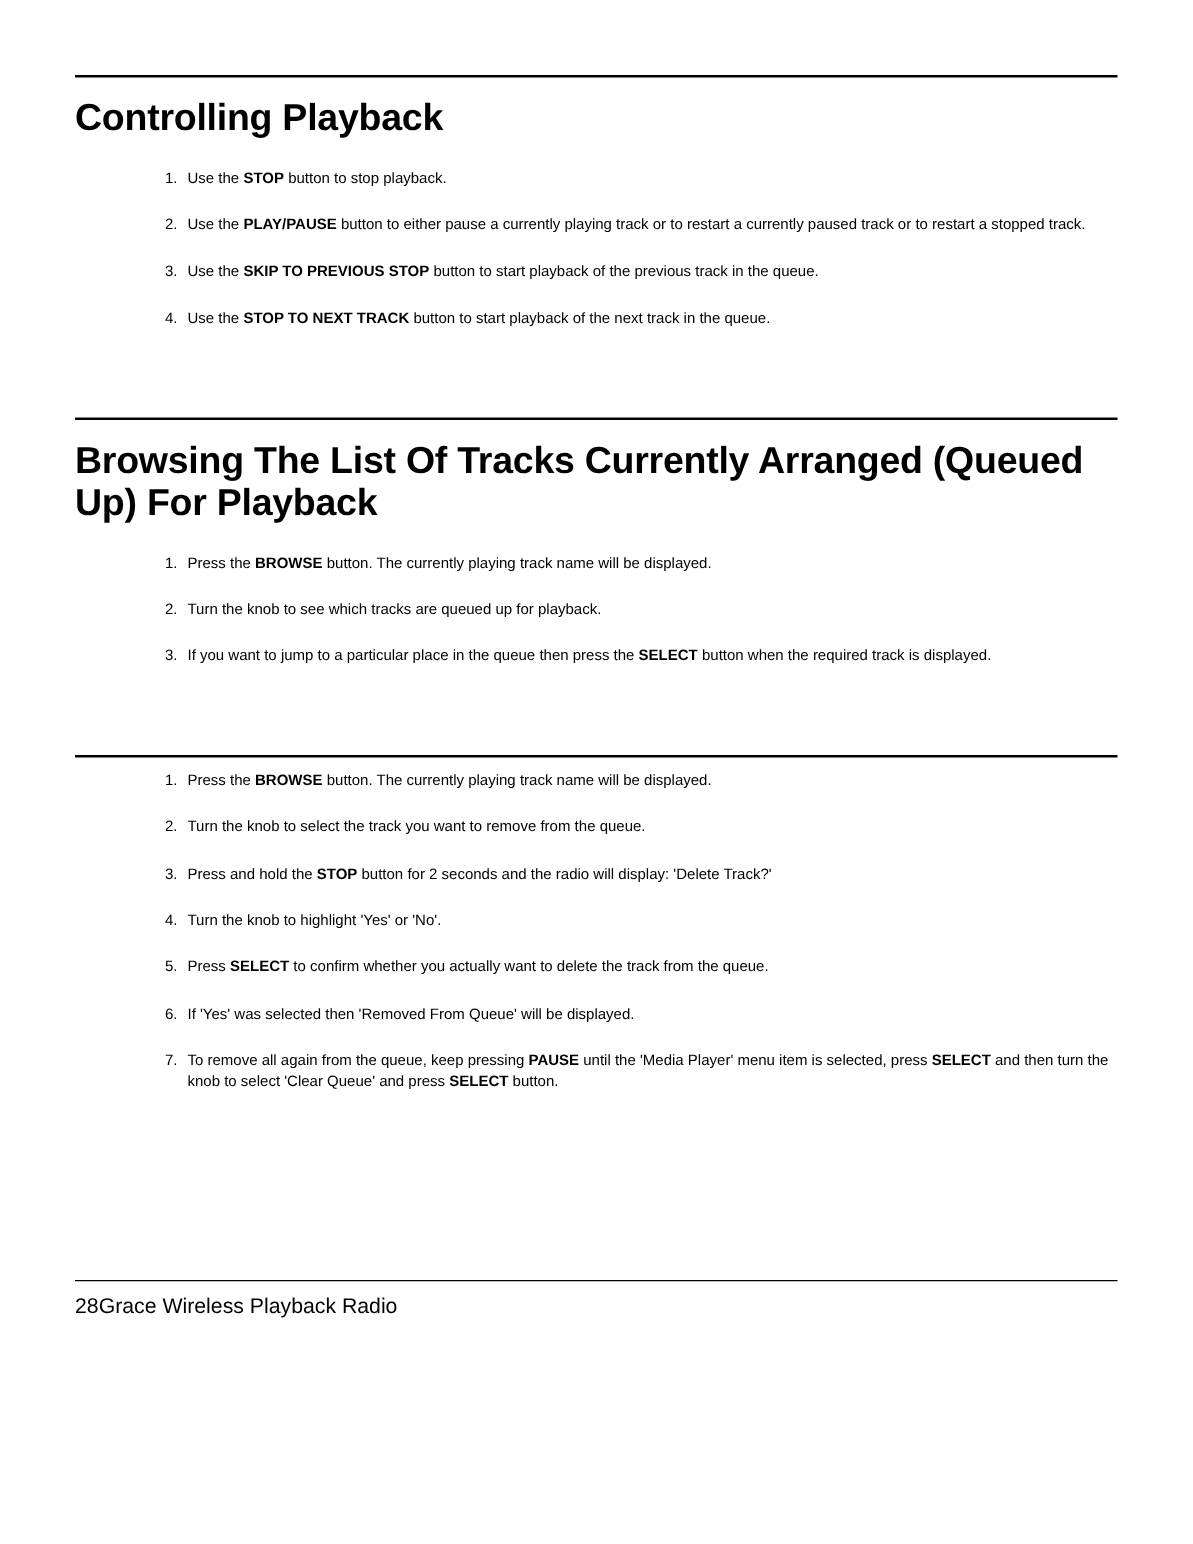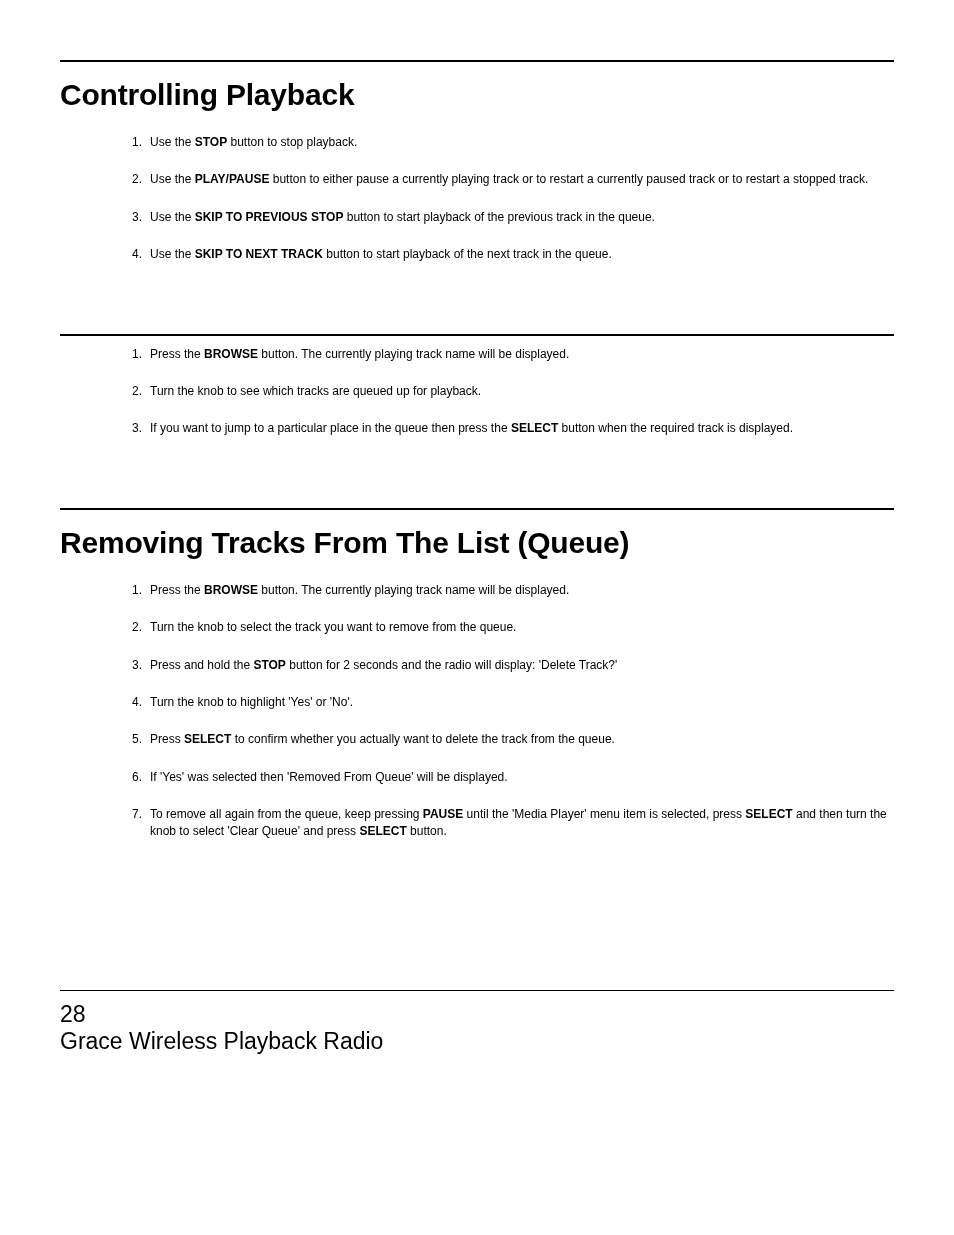--- a/index.html
+++ b/index.html
@@ -51,49 +51,48 @@
   }
   .bold { font-weight: 700; }
   .footer {
     position: absolute;
     left: 60px;
     right: 60px;
     bottom: 40px;
     border-top: 1px solid #000;
     padding-top: 10px;
     display: flex;
-    justify-content: flex-end;
-    font-size: 23px;
-    flex-direction: column;
+    justify-content: flex-start;
+    font-size: 17px;
   }
 </style>
 </head>
 <body>
 
 <div class="page">
 
   <div id="sections-root">
       <div class="section">
         <h2>Controlling Playback</h2>
         <ol>
           <li><span>Use the </span><span class="bold">STOP</span><span> button to stop playback.</span></li>
           <li><span>Use the </span><span class="bold">PLAY/PAUSE</span><span> button to either pause a currently playing track or to restart a currently paused track or to restart a stopped track.</span></li>
           <li><span>Use the </span><span class="bold">SKIP TO PREVIOUS STOP</span><span> button to start playback of the previous track in the queue.</span></li>
-          <li><span>Use the </span><span class="bold">SKIP TO NEXT TRACK</span><span> button to start playback of the next track in the queue.</span></li>
+          <li><span>Use the </span><span class="bold">STOP TO NEXT TRACK</span><span> button to start playback of the next track in the queue.</span></li>
         </ol>
       </div>
       <div class="section">
+        <h2>Browsing The List Of Tracks Currently Arranged (Queued Up)  For Playback</h2>
         <ol>
           <li><span>Press the </span><span class="bold">BROWSE</span><span> button. The currently playing track name will be displayed.</span></li>
           <li><span>Turn the knob to see which tracks are queued up for playback.</span></li>
           <li><span>If you want to jump to a particular place in the queue then press the </span><span class="bold">SELECT</span><span> button when the required track is displayed.</span></li>
         </ol>
       </div>
       <div class="section">
-        <h2>Removing Tracks From The List (Queue)</h2>
         <ol>
           <li><span>Press the </span><span class="bold">BROWSE</span><span> button. The currently playing track name will be displayed.</span></li>
           <li><span>Turn the knob to select the track you want to remove from the queue.</span></li>
           <li><span>Press and hold the </span><span class="bold">STOP</span><span> button for 2 seconds and the radio will display: 'Delete Track?'</span></li>
           <li><span>Turn the knob to highlight 'Yes' or 'No'.</span></li>
           <li><span>Press </span><span class="bold">SELECT</span><span> to confirm whether you actually want to delete the track from the queue.</span></li>
           <li><span>If 'Yes' was selected then 'Removed From Queue' will be displayed.</span></li>
           <li><span>To remove all again from the queue, keep pressing </span><span class="bold">PAUSE</span><span> until the 'Media Player' menu item is selected, press </span><span class="bold">SELECT</span><span> and then turn the knob to select 'Clear Queue' and press </span><span class="bold">SELECT</span><span> button.</span></li>
         </ol>
       </div>

